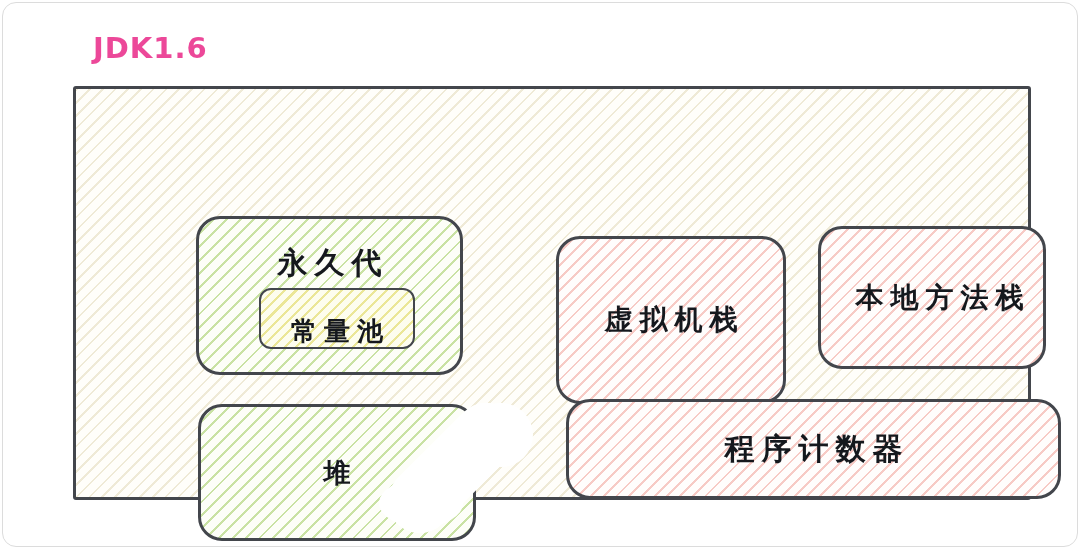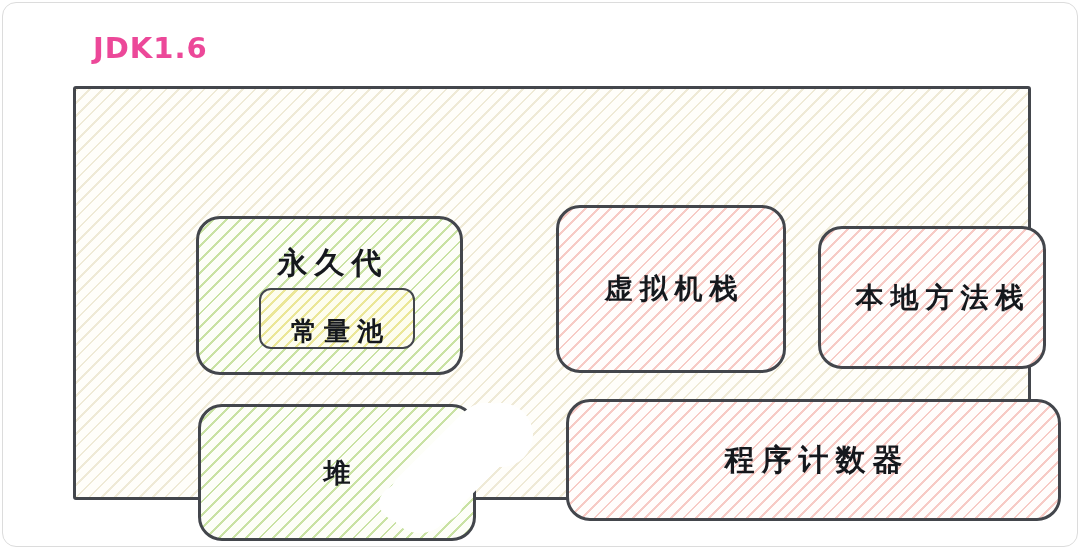--- a/index.html
+++ b/index.html
@@ -89,27 +89,27 @@
     width: 100%;
     font-size: 30px;
   }
   .constant-pool {
     left: 60px; top: 69px;
     width: 156px; height: 61px;
     border-width: 2.5px;
     border-radius: 12px;
   }
   .constant-pool .node-label { font-size: 26px; }
-  .vm-stack   { left: 480px; top: 116px; width: 230px; height: 168px; }
+  .vm-stack   { left: 480px; top: 147px; width: 230px; height: 168px; }
   .vm-stack .node-label { font-size: 28px; }
   .native-stack { left: 742px; top: 137px; width: 228px; height: 143px; padding-left: 15px; }
   .native-stack .node-label { font-size: 28px; }
   .heap { left: 122px; top: 315px; width: 278px; height: 137px; }
   .heap .node-label { font-size: 27px; }
-  .program-counter { left: 490px; top: 310px; width: 495px; height: 122px; }
+  .program-counter { left: 490px; top: 310px; width: 495px; height: 100px; }
   .program-counter .node-label { font-size: 30px; }
   
   .eraser-blob { position: absolute; z-index: 6; }
   .eraser-blob .blob-piece { position: absolute; background: #ffffff; }
   .blob-a { left: 466px; top: 400px; width: 64px; height: 64px; border-radius: 50%; }
   .blob-b { left: 418px; top: 386px; width: 64px; height: 158px;
             border-radius: 32px; transform: rotate(45deg); }
   .blob-c { left: 376px; top: 476px; width: 84px; height: 48px; border-radius: 50%; }
 </style>
 </head>

